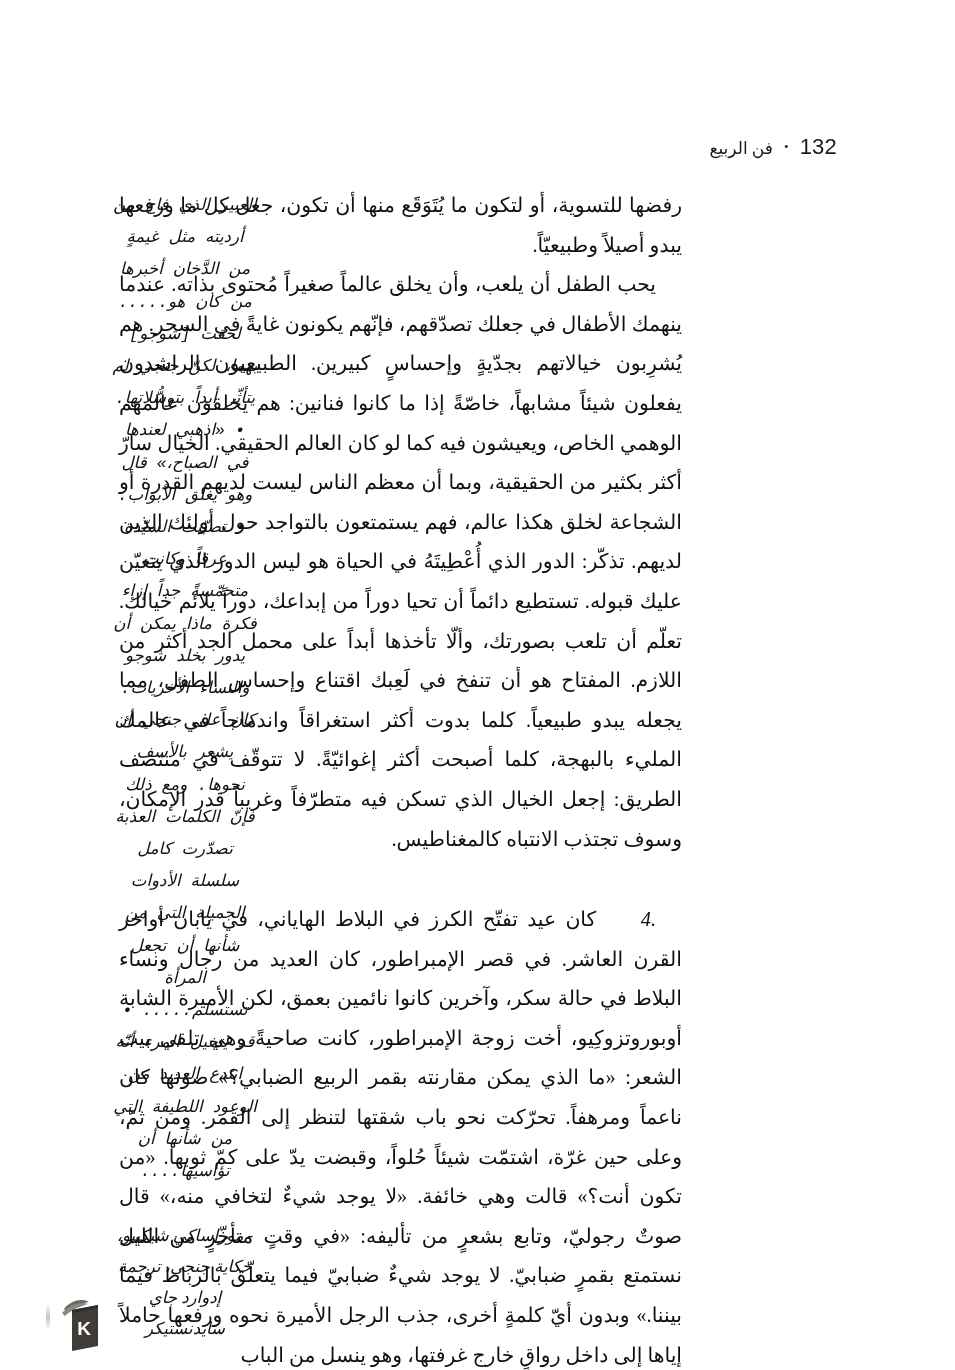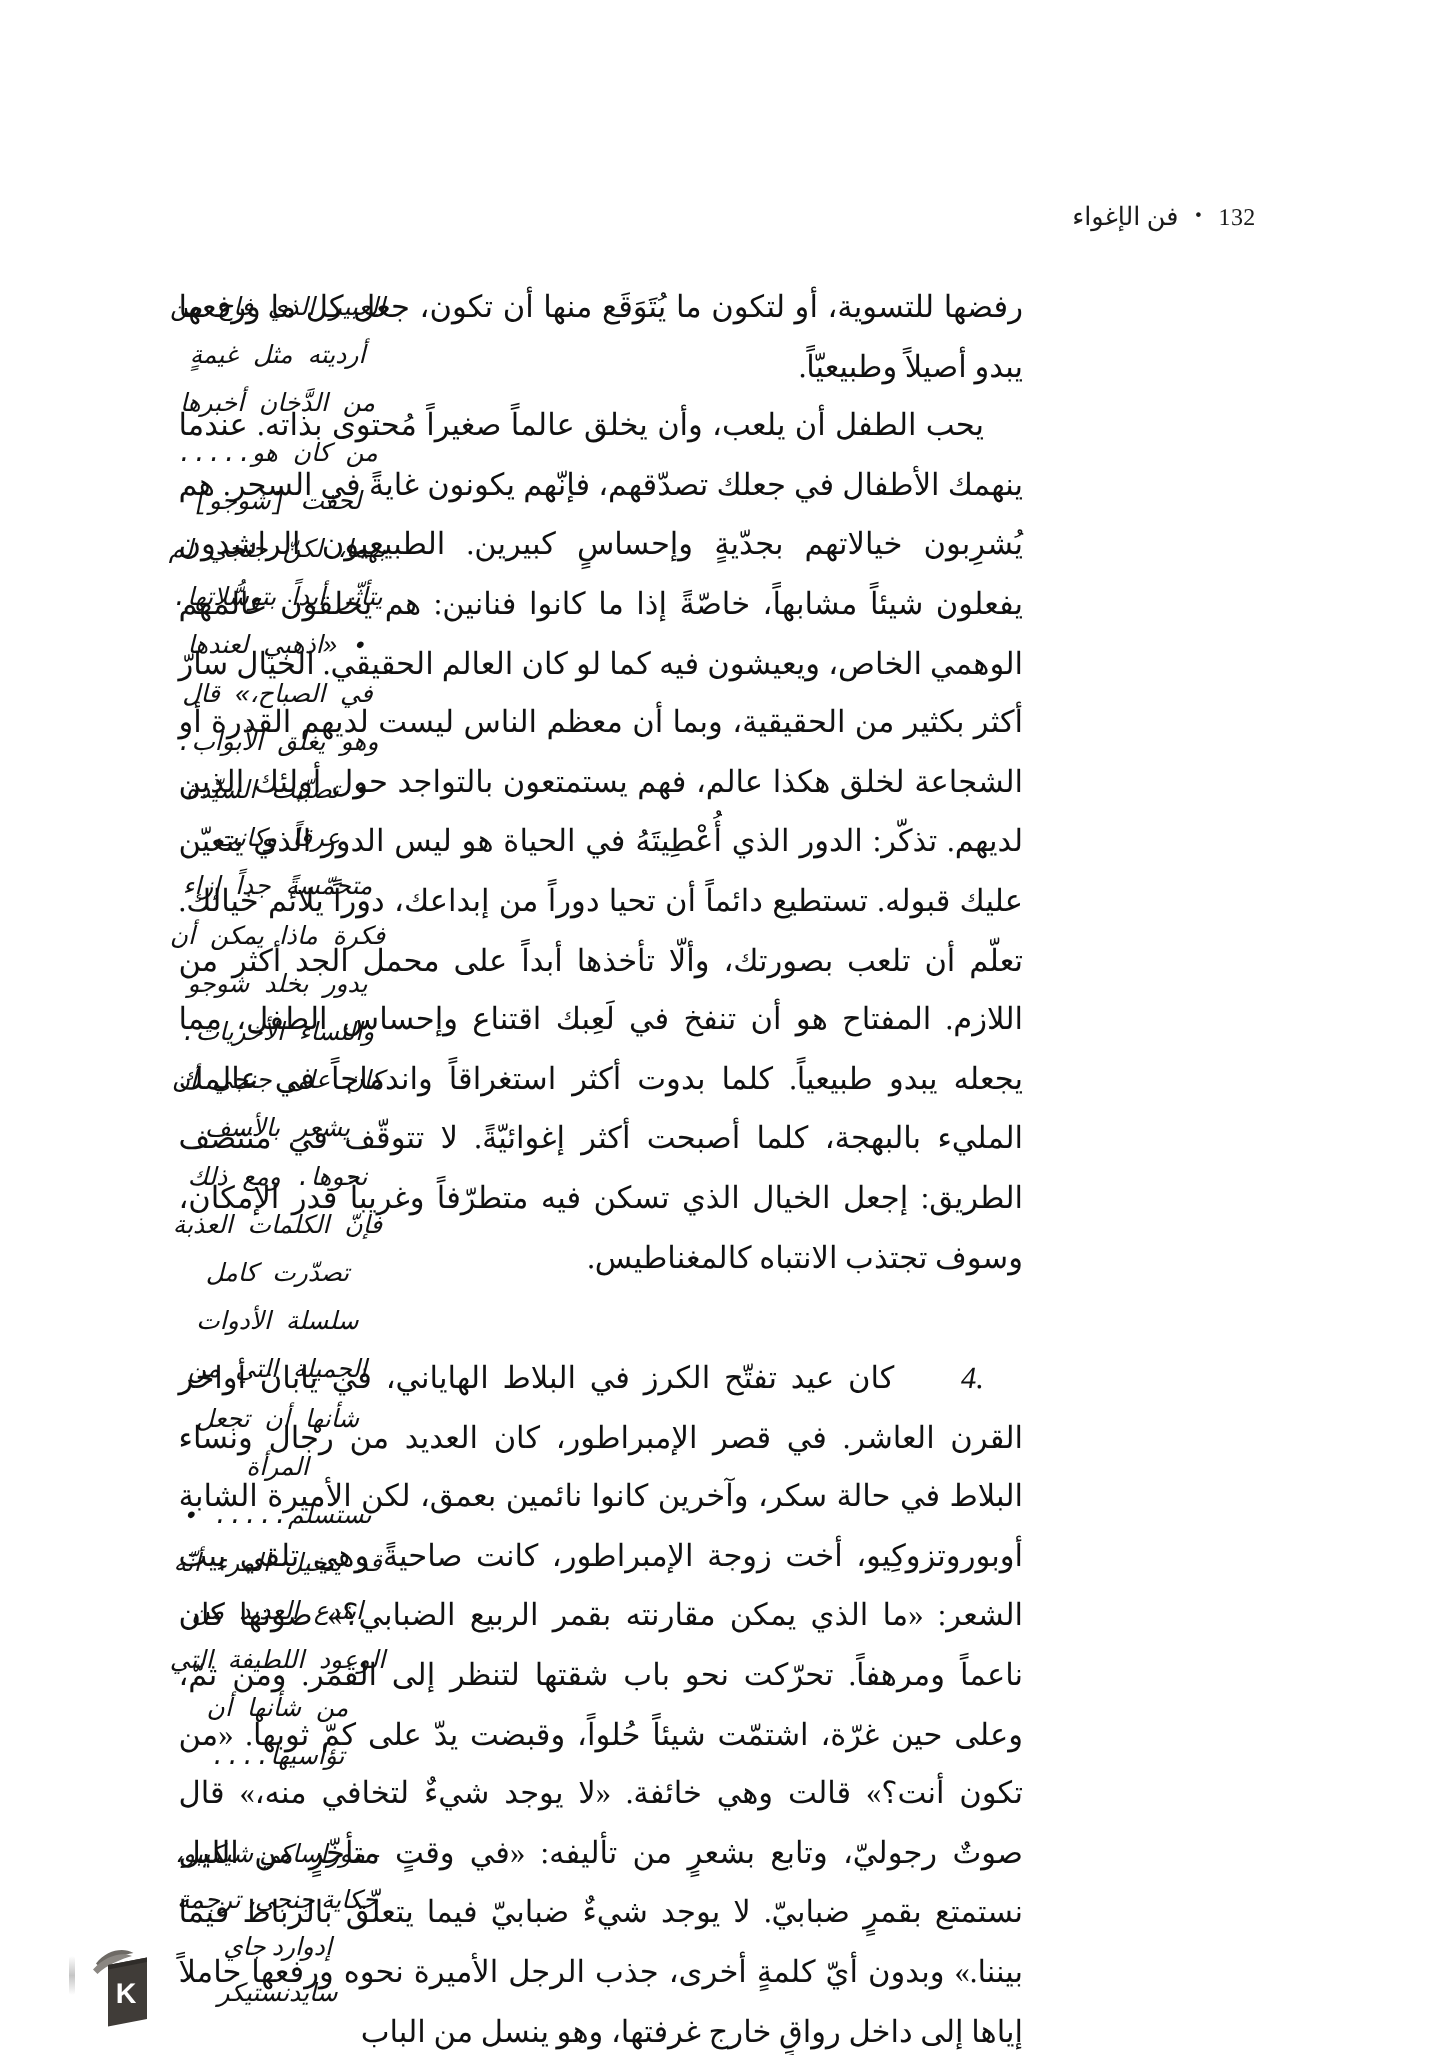--- a/index.html
+++ b/index.html
@@ -25,22 +25,22 @@
     display: flex;
     flex-direction: row;
     align-items: baseline;
     gap: 11px;
     font-size: 17.5px;
     letter-spacing: 0.2px;
     color: #1a1a1a;
     white-space: nowrap;
   }
   .running-head .page-num {
-    font-family: Liberation Serif, serif;
-    font-size: 16px;
+    font-family: Liberation Sans, sans-serif;
+    font-size: 22px;
     direction: ltr;
   }
   .running-head .sep {
     font-size: 13px;
     position: relative;
     top: -3px;
   }
   .running-head .book-title {
     font-size: 17px;
   }
@@ -137,21 +137,21 @@
   }
 </style>
 </head>
 <body>
 
 <div class="page">
 
   <div class="running-head">
     <span class="page-num">132</span>
     <span class="sep">•</span>
-    <span class="book-title">فن الإغواء</span>
+    <span class="book-title">فن الربيع</span>
   </div>
 
   <div class="body-col">
 
     <p class="cont">رفضها للتسوية، أو لتكون ما يُتَوَقَع منها أن تكون، جعل كل ما ورفعها يبدو أصيلاً وطبيعيّاً.</p>
 
     <p class="indent">يحب الطفل أن يلعب، وأن يخلق عالماً صغيراً مُحتوى بذاته. عندما ينهمك الأطفال في جعلك تصدّقهم، فإنّهم يكونون غايةً في السحر. هم يُشرِبون خيالاتهم بجدّيةٍ وإحساسٍ كبيرين. الطبيعيون الراشدون يفعلون شيئاً مشابهاً، خاصّةً إذا ما كانوا فنانين: هم يخلقون عالمهم الوهمي الخاص، ويعيشون فيه كما لو كان العالم الحقيقي. الخيال سارّ أكثر بكثير من الحقيقية، وبما أن معظم الناس ليست لديهم القدرة أو الشجاعة لخلق هكذا عالم، فهم يستمتعون بالتواجد حول أولئك الذين لديهم. تذكّر: الدور الذي أُعْطِيتَهُ في الحياة هو ليس الدور الذي يتعيّن عليك قبوله. تستطيع دائماً أن تحيا دوراً من إبداعك، دوراً يلائم خيالك. تعلّم أن تلعب بصورتك، وألّا تأخذها أبداً على محمل الجد أكثر من اللازم. المفتاح هو أن تنفخ في لَعِبك اقتناع وإحساس الطفل، مما يجعله يبدو طبيعياً. كلما بدوت أكثر استغراقاً واندماجاً في عالمك المليء بالبهجة، كلما أصبحت أكثر إغوائيّةً. لا تتوقّف في منتصف الطريق: إجعل الخيال الذي تسكن فيه متطرّفاً وغريباً قدر الإمكان، وسوف تجتذب الانتباه كالمغناطيس.</p>
 
     <div class="section-gap"></div>
 

